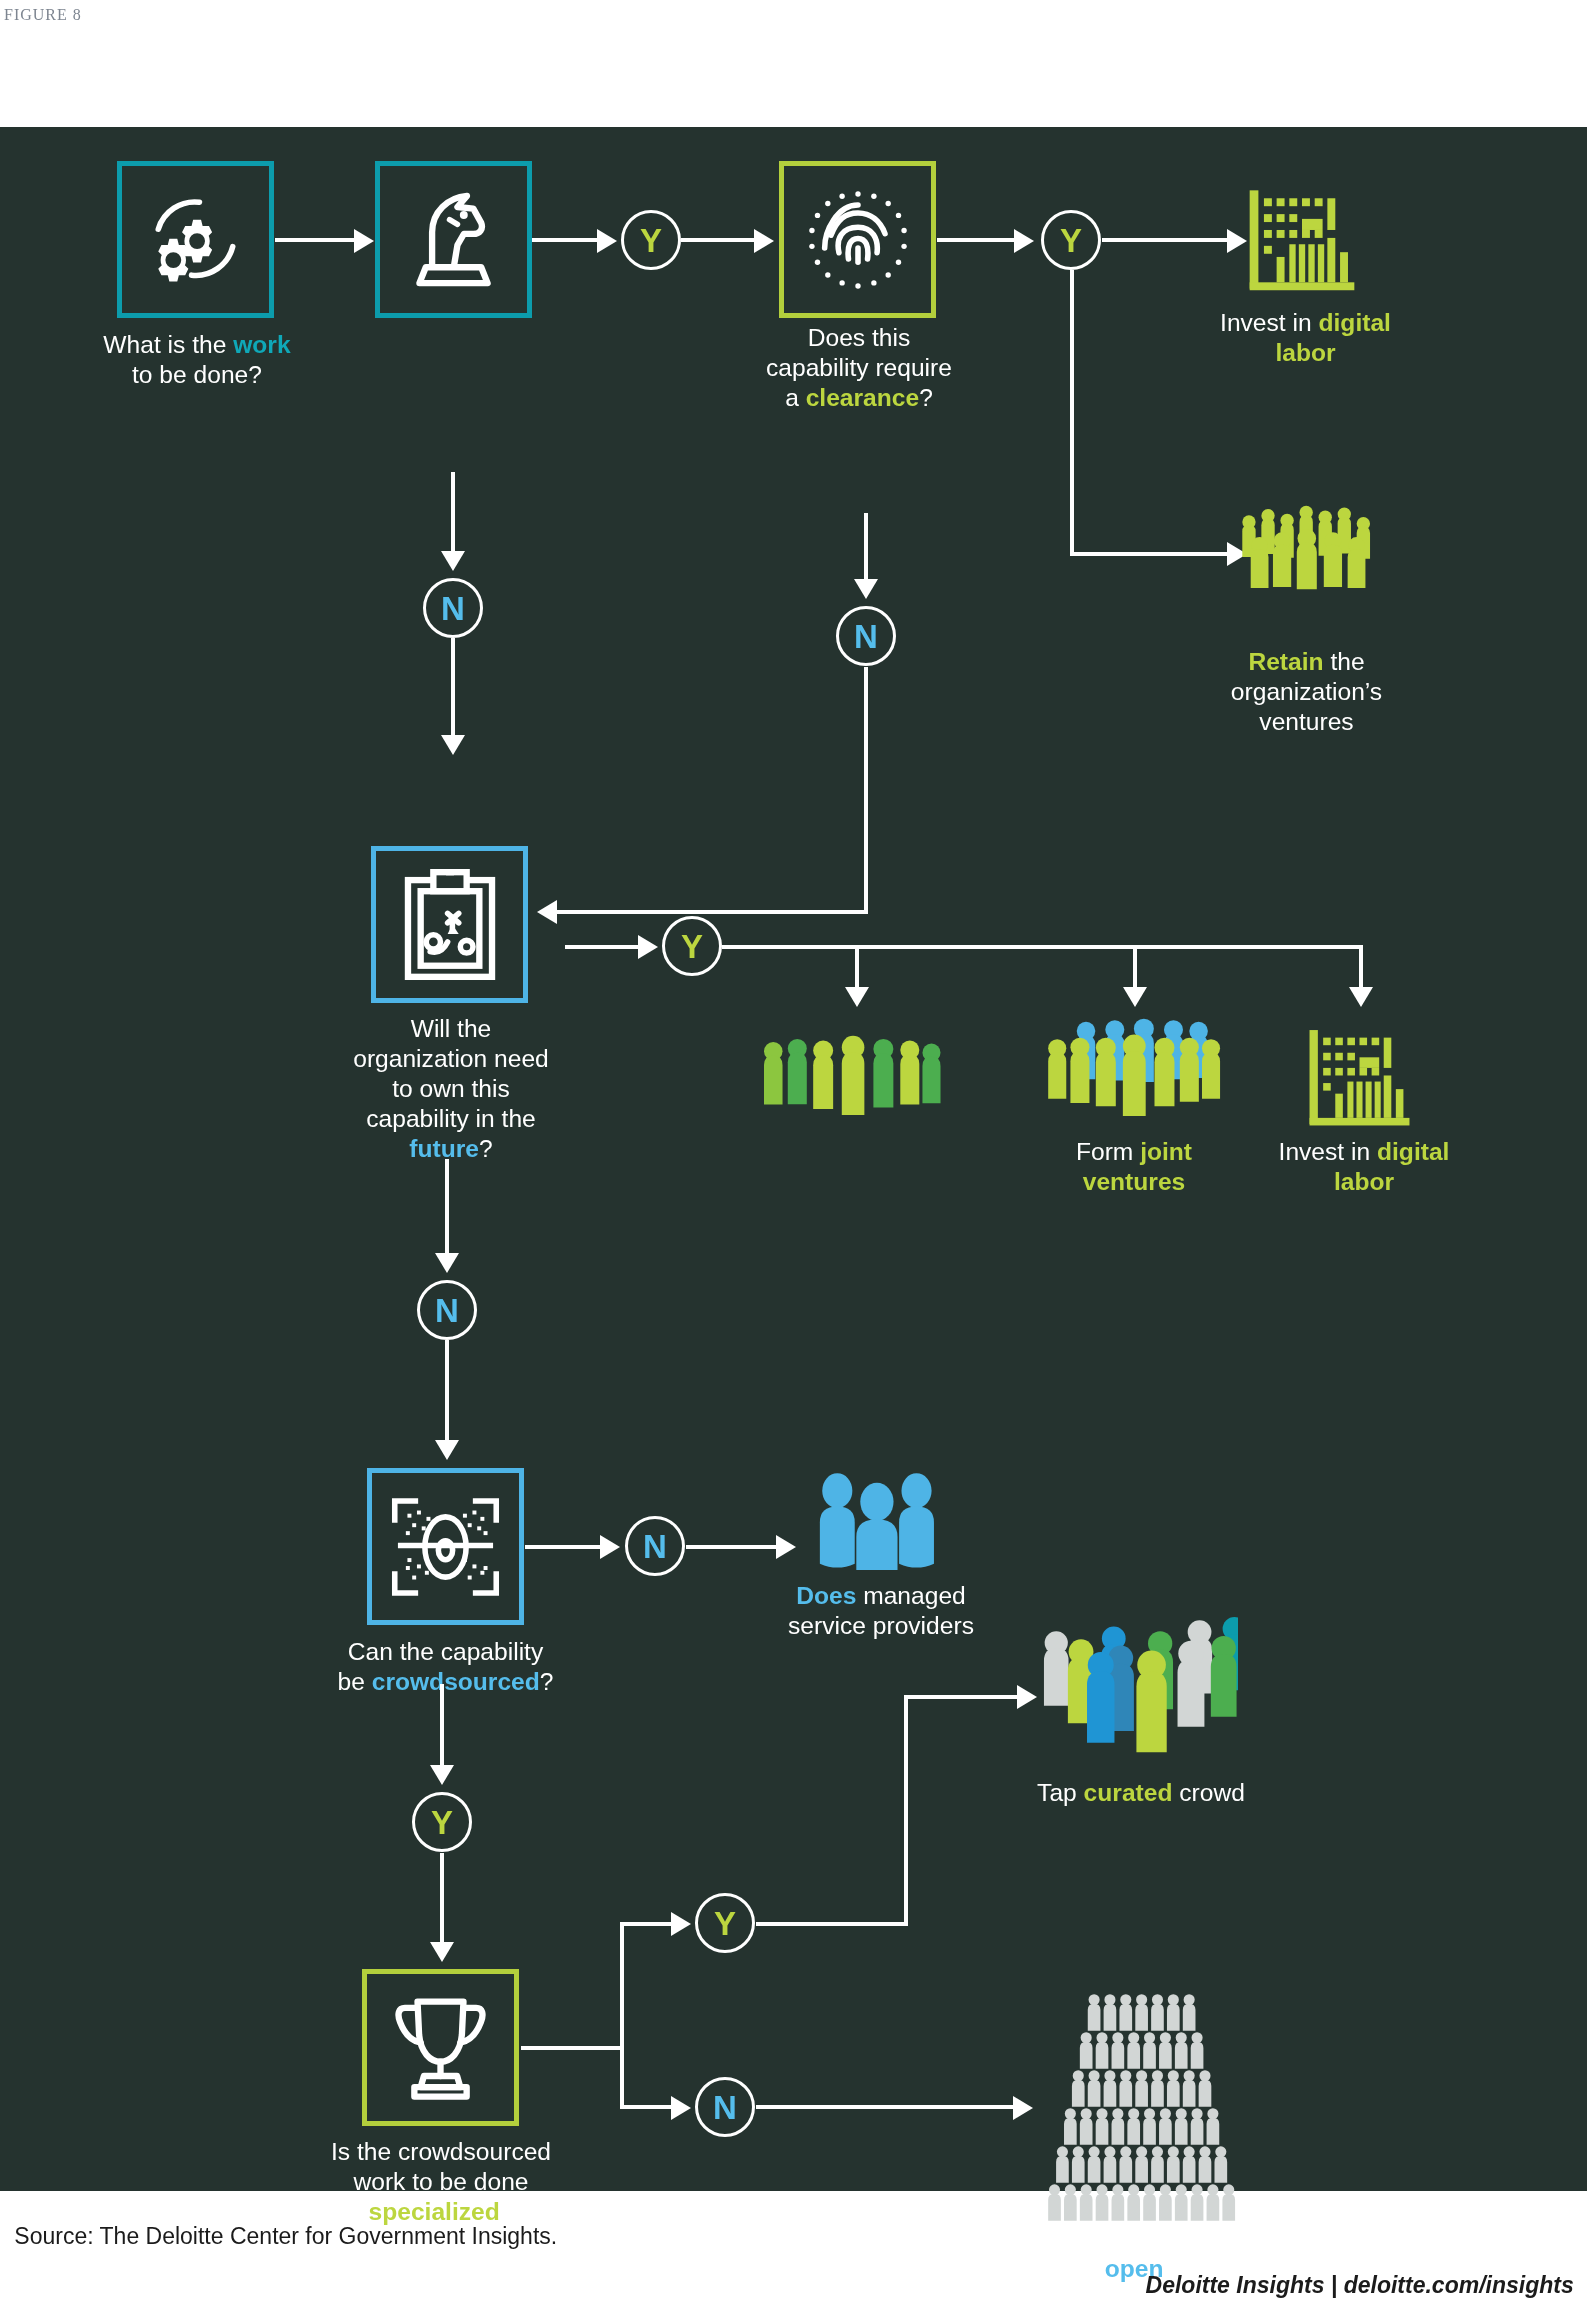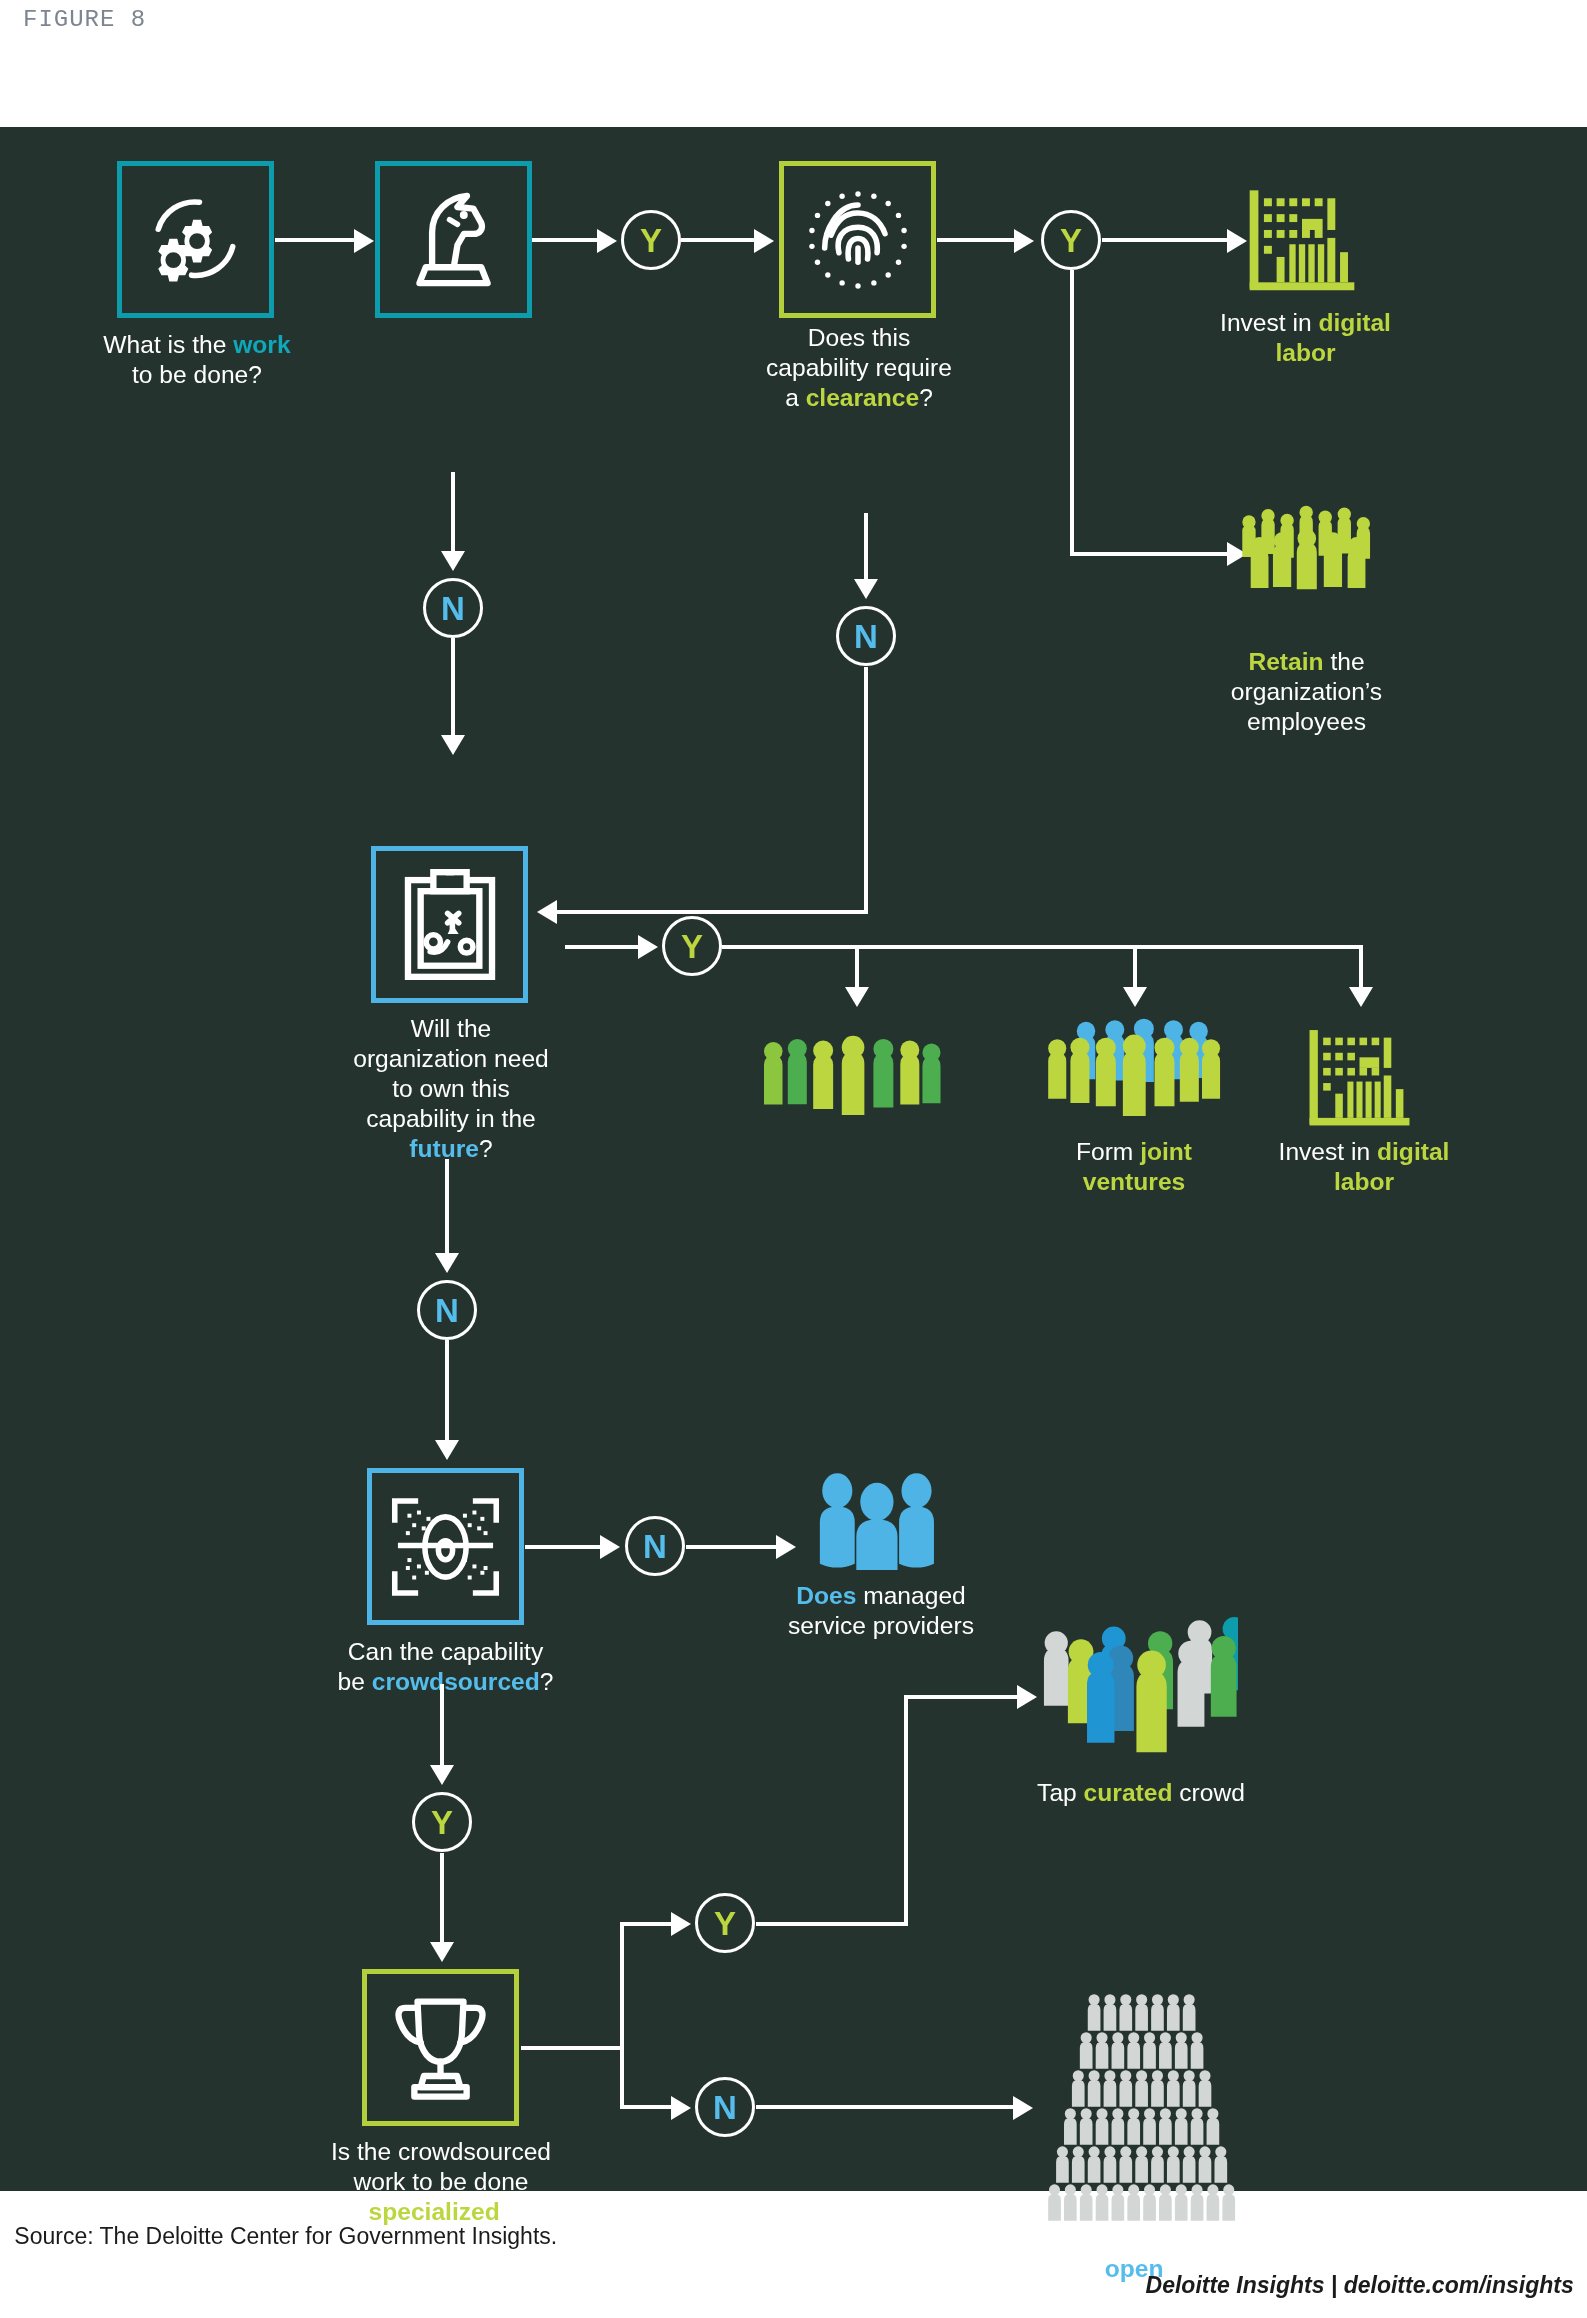--- a/index.html
+++ b/index.html
@@ -5,23 +5,23 @@
   * { box-sizing: border-box; margin: 0; padding: 0; }
   html, body {
     width: 1588px; height: 2319px;
     background: #ffffff;
     font-family: "Liberation Sans", sans-serif;
   }
   .page { position: relative; width: 1588px; height: 2319px; background:#fff; overflow:hidden; }
 
   
   .fig-label {
-    position:absolute; left:23px; top:6.4px;
-    font-size:24px; letter-spacing:1px;
-    color:#7d8590; font-family:Liberation Mono, monospace;
+    position:absolute; left:4px; top:6.4px;
+    font-size:16px; letter-spacing:1px;
+    color:#7d8590; font-family:Liberation Serif, serif;
   }
   .fig-title {
     position:absolute; left:14.3px; top:56px;
     font-size:37px; font-weight:bold; color:#2b3340;
     letter-spacing:-0.2px;
   }
 
   
   .canvas {
     position:absolute; left:0; top:127px; width:1588px; height:2064px;
@@ -284,21 +284,21 @@
               <path d="M0 32 q0-13 14-13 t14 13 v52 h-28 z"></path>
           </g>
           <g transform="translate(138,54) scale(0.80)">
             <circle cx="14" cy="13" r="13"></circle>
               <path d="M0 32 q0-13 14-13 t14 13 v48 h-28 z"></path>
           </g>
         </g>
       </svg>
     </span>
     <div class="caption" style="left:1205px; top:520px; width:203px;">
-      <b class="lime">Retain</b><span> the organization’s employees</span>
+      <b class="lime">Retain</b><span> the organization’s ventures</span>
     </div>
 
     <div class="ln lnv" style="left:451px; top:345px; height:83px;"></div>
     <div class="arrow-d" style="left:441px; top:424px;"></div>
     <div class="yn n" style="left:423px; top:451px;">
       <span>N</span>
     </div>
     <div class="ln lnv" style="left:451px; top:511px; height:102px;"></div>
     <div class="arrow-d" style="left:441px; top:608px;"></div>
 

